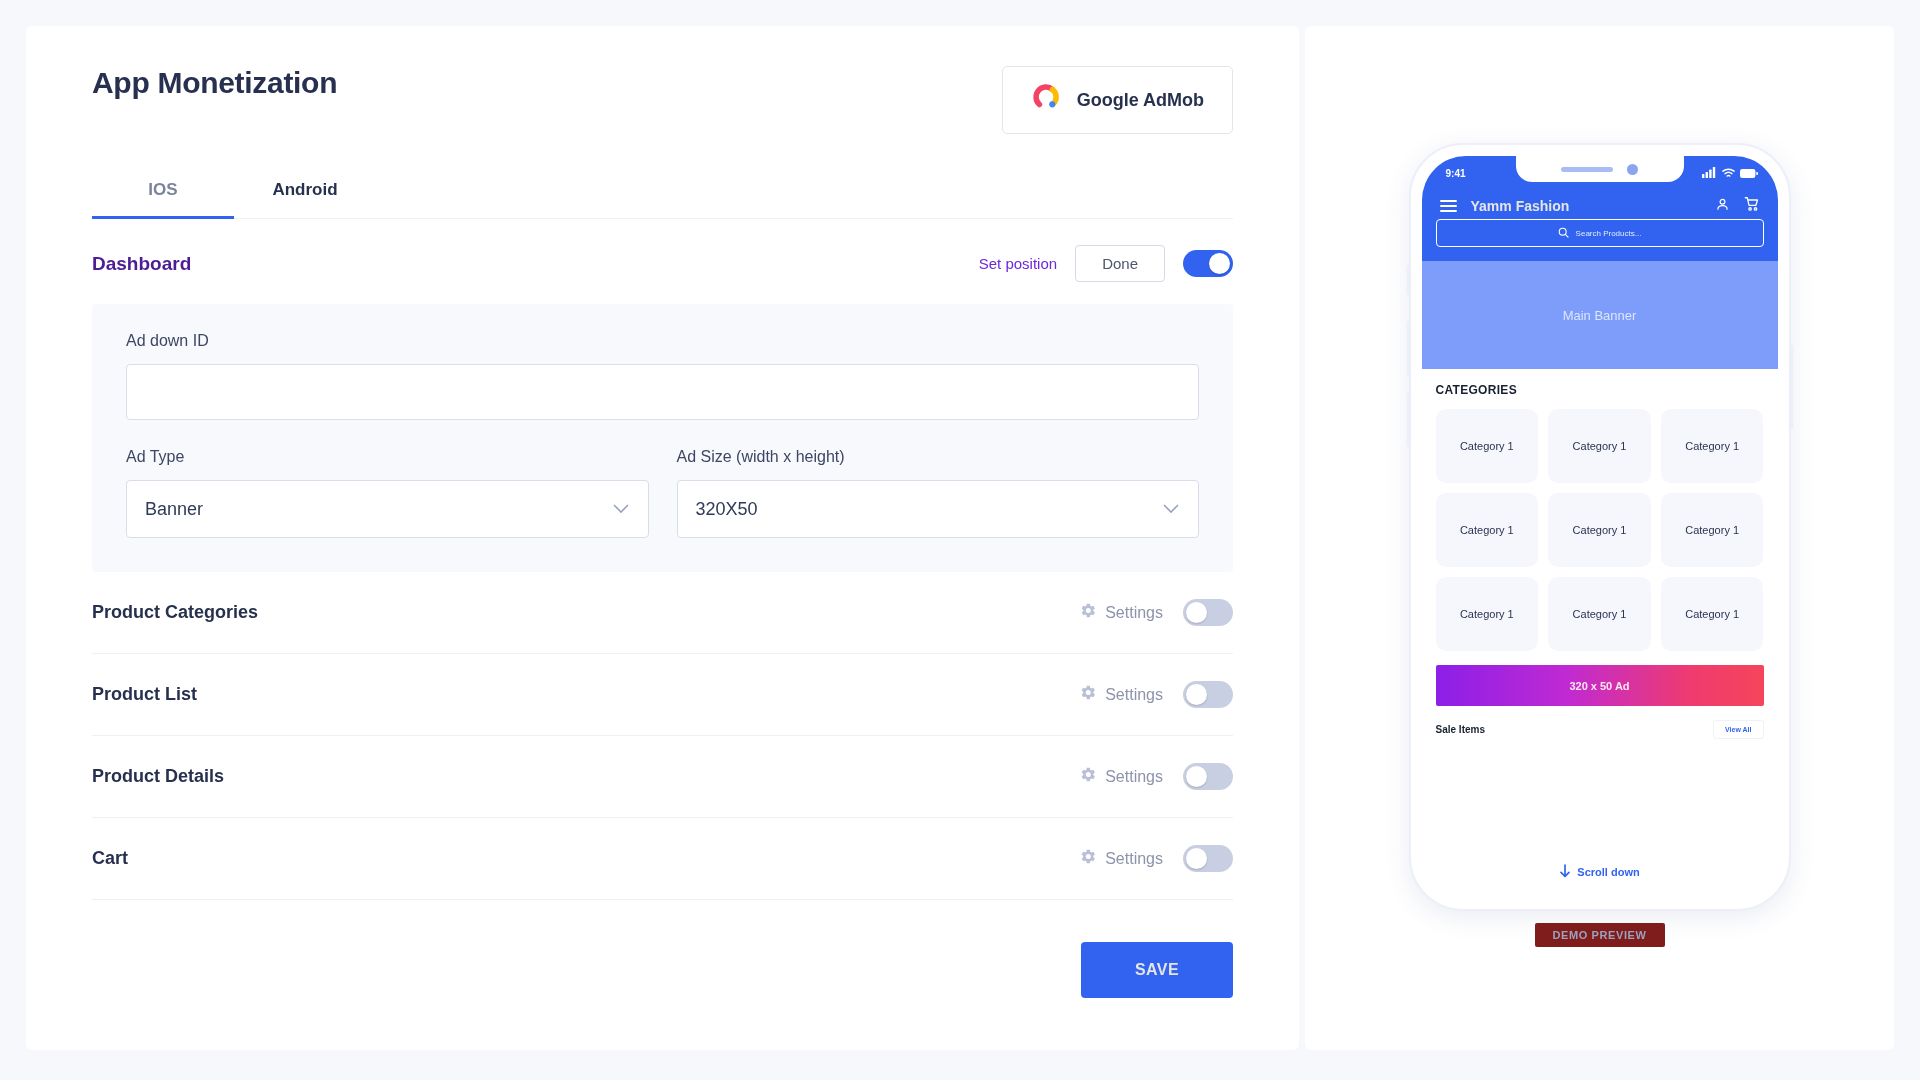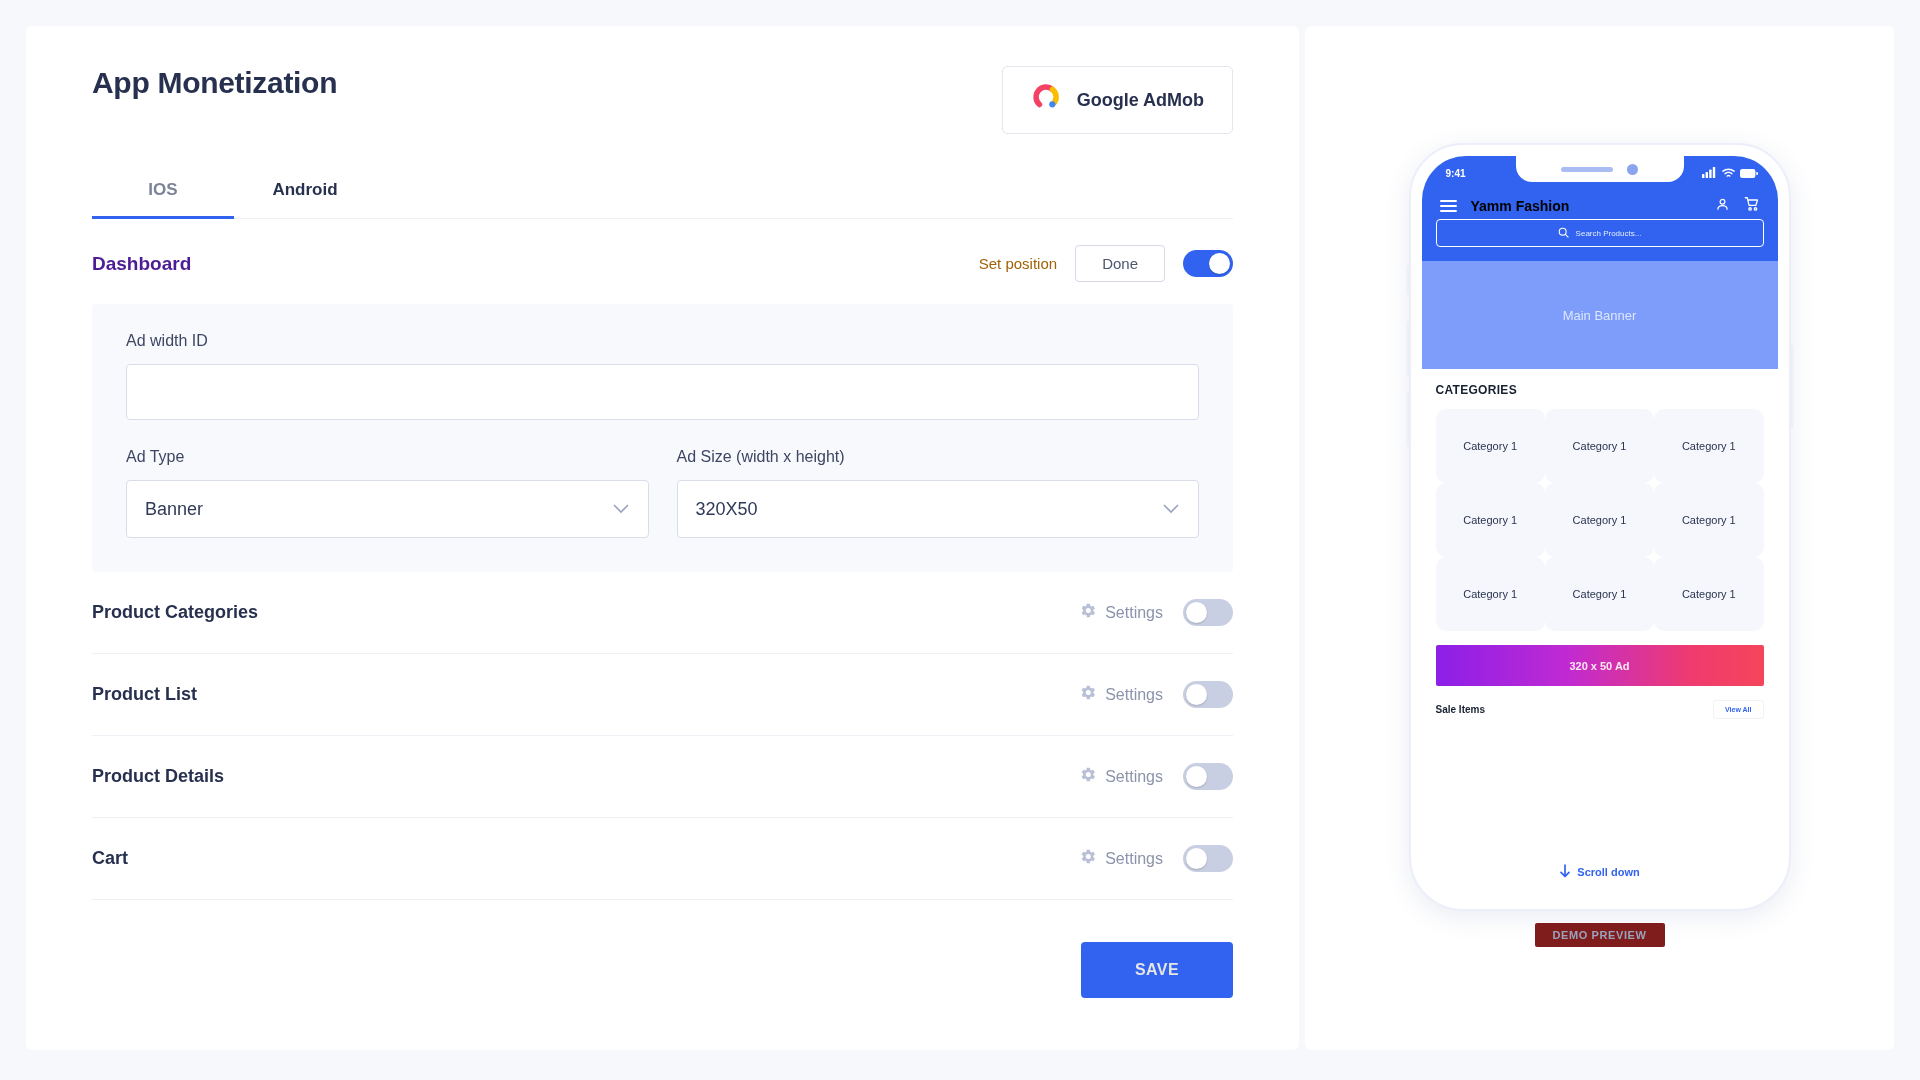--- a/index.html
+++ b/index.html
@@ -32,21 +32,21 @@
   .tab.active { color: #7c8399; font-weight: bold; }
   .tab.inactive { color: #27304e; font-weight: bold; }
   .tab.active::after {
     content: ""; position: absolute; left: 0; right: 0; bottom: -1px; height: 3px; background: #3163f0;
   }
 
   
   .row-head { display: flex; align-items: center; justify-content: space-between; padding: 26px 0 22px 0; }
   .row-title { font-size: 19px; font-weight: bold; color: #4c1d95; }
   .row-ctrls { display: flex; align-items: center; gap: 18px; }
-  .link-btn { font-size: 15px; color: #a16207; cursor: pointer; }
+  .link-btn { font-size: 15px; color: #6d28d9; cursor: pointer; }
   .done-btn {
     border: 1px solid #d6dae6; background: #fff; border-radius: 4px;
     font-size: 15px; color: #4d566f; padding: 9px 26px; cursor: pointer;
     font-family: "Liberation Sans", sans-serif;
   }
 
   
   .toggle { width: 50px; height: 27px; border-radius: 14px; position: relative; cursor: pointer; flex: none; }
   .toggle.on { background: #3163f0; }
   .toggle.off { background: #c9cfe2; }
@@ -128,35 +128,35 @@
   .speaker { width: 52px; height: 5px; border-radius: 3px; background: #a9bcf3; }
   .camera { width: 11px; height: 11px; border-radius: 50%; background: #8aa4ee; }
 
   .app-header { background: #3163f0; padding: 6px 14px 14px 14px; }
   .status-bar { display: flex; align-items: center; justify-content: space-between; height: 22px; color: #fff; }
   .status-time { font-size: 10px; font-weight: bold; padding-left: 10px; }
   .status-right { display: flex; align-items: center; gap: 5px; padding-right: 6px; }
   .nav-row { display: flex; align-items: center; margin-top: 12px; padding: 0 4px; }
   .hamburger { display: flex; flex-direction: column; gap: 3px; cursor: pointer; }
   .hamburger span { display: block; width: 17px; height: 2px; background: #fff; border-radius: 1px; }
-  .app-name { color: #000000; font-size: 14px; font-weight: bold; margin-left: 14px; }
+  .app-name { color: #e5e5e5; font-size: 14px; font-weight: bold; margin-left: 14px; }
   .nav-icons { margin-left: auto; display: flex; align-items: center; gap: 14px; }
   .search-bar {
     margin-top: 3px; height: 28px; border: 1px solid #ffffff; border-radius: 4px;
     display: flex; align-items: center; justify-content: center; gap: 7px;
   }
   .search-ph { color: #e3ebff; font-size: 8px; }
 
   .main-banner {
     height: 108px; background: #7e9dfb; color: #dbe6ff;
     display: flex; align-items: center; justify-content: center; font-size: 13px;
   }
   .cat-section { padding: 14px 14px 0 14px; }
   .cat-heading { font-size: 12px; font-weight: bold; color: #16202f; letter-spacing: .3px; }
-  .cat-grid { display: grid; grid-template-columns: repeat(3, 1fr); gap: 0; margin-top: 12px; }
+  .cat-grid { display: grid; grid-template-columns: repeat(3, 1fr); gap: 10px; margin-top: 12px; }
   .cat-tile {
     background: #f5f7fc; border-radius: 10px; height: 74px;
     display: flex; align-items: center; justify-content: center;
     font-size: 11px; color: #2a3450; cursor: pointer;
   }
   .ad-banner {
     margin: 14px 14px 0 14px; height: 41px; border-radius: 2px;
     background: linear-gradient(90deg, #8c1fe8 0%, #c02ad2 40%, #ef3b6e 78%, #f5455b 100%);
     display: flex; align-items: center; justify-content: center;
     color: #ffe7f2; font-size: 11px; font-weight: bold;
@@ -212,21 +212,21 @@
       <div class="row-ctrls">
         <span class="link-btn">Set position</span>
         <button class="done-btn">Done</button>
         <div class="toggle on">
           <div class="knob"></div>
         </div>
       </div>
     </div>
 
     <div class="ad-card">
-      <div class="field-label">Ad width ID</div>
+      <div class="field-label">Ad down ID</div>
       <input class="text-input" type="text" value="" style="">
 
       <div class="two-col">
         <div class="col">
           <div class="field-label">Ad Type</div>
           <div class="select-wrap">
             <div class="select-box">Banner</div>
             <span class="chev">
               <svg width="16" height="10" viewBox="0 0 16 10">
                   <path d="M1 1 L8 8 L15 1" fill="none" stroke="#9aa2bd" stroke-width="1.6"></path>

